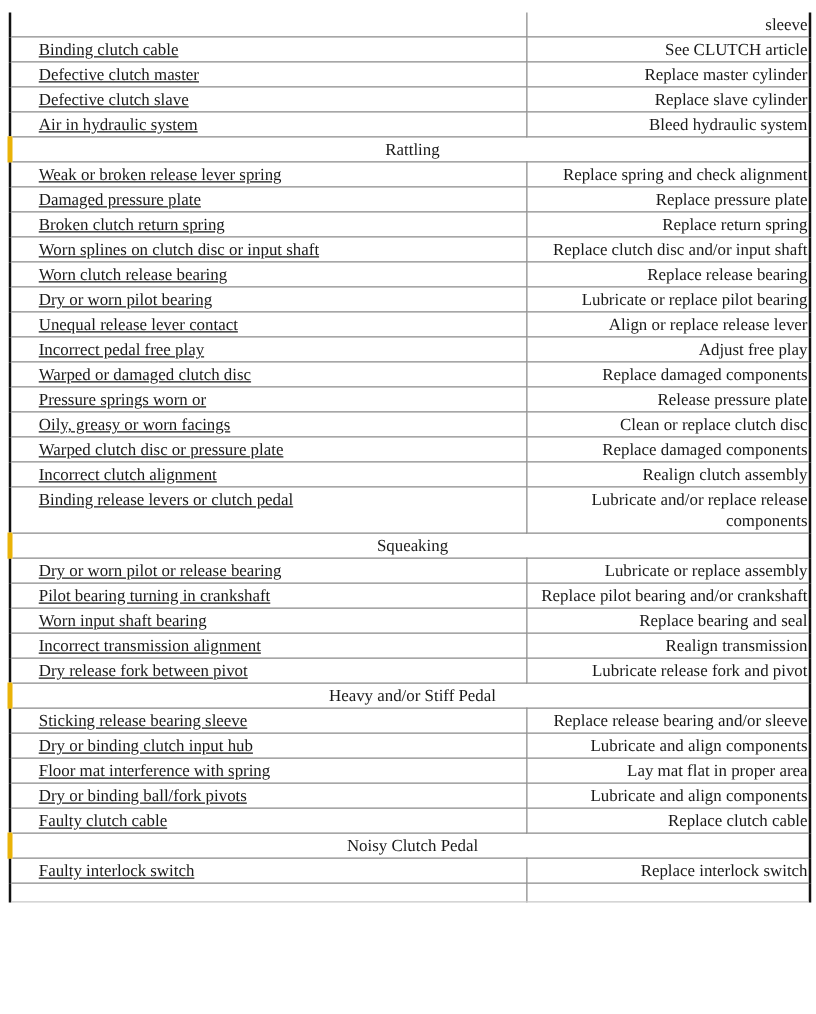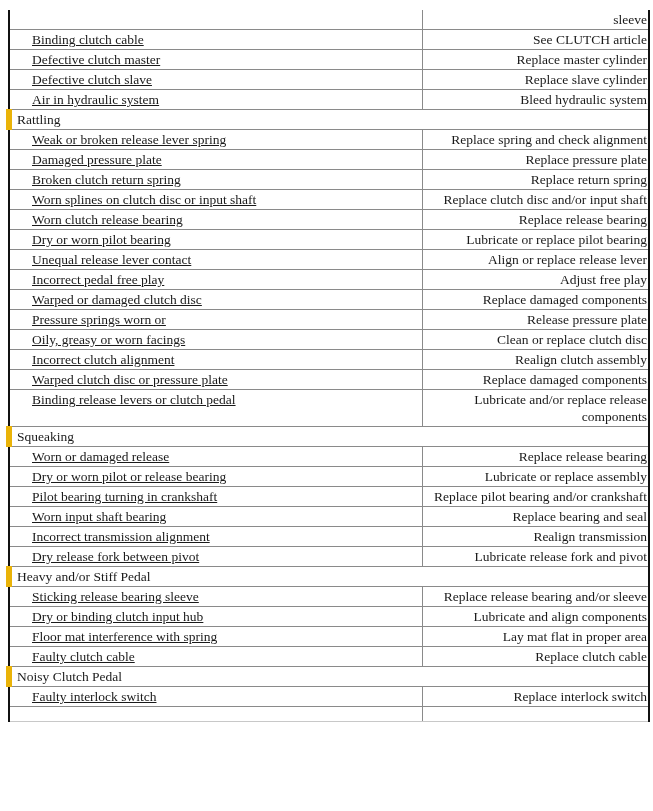--- a/index.html
+++ b/index.html
@@ -7,21 +7,21 @@
            font-family: "Liberation Serif", "DejaVu Serif", serif; color: #1a1a1a; }
     .wrap { position: absolute; left: 6px; top: 10px; width: 640px; }
     table { border-collapse: collapse; width: 640px; table-layout: fixed; }
     col.c1 { width: 413px; }
     col.c2 { width: 227px; }
     td { font-size: 13.5px; line-height: 17px; padding: 1px 2px 1px 2px;
          border-top: 1.5px solid #8a8a8a; border-bottom: 1px solid #8a8a8a;
          vertical-align: top; }
     td.cause { padding-left: 22px; border-right: 1.5px solid #8a8a8a; border-left: 2px solid #111; text-decoration: underline; }
     td.fix { text-align: right; border-right: 2px solid #111; padding-right: 1px; }
-    td.cat { padding-left: 5px; border-left: 6px solid #eab308; border-right: 2px solid #111; }
+    td.cat { padding-left: 5px; border-left: 4px solid #eab308; border-right: 2px solid #111; text-align: center; }
     tr.dark td { border-top: 1.5px solid #222; }
     tr.first td { border-top: none; height: 16px; margin-left: 48px; }
     tr.tail td { height: 12px; border-bottom: 1px solid #c8c8c8; }
   </style>
 </head>
 <body>
 
 <div class="wrap">
   <table>
     <colgroup>
@@ -90,37 +90,33 @@
         </tr>
         <tr>
           <td class="cause">Pressure springs worn or</td>
           <td class="fix">Release pressure plate</td>
         </tr>
         <tr>
           <td class="cause">Oily, greasy or worn facings</td>
           <td class="fix">Clean or replace clutch disc</td>
         </tr>
         <tr>
+          <td class="cause">Warped clutch disc or pressure plate</td>
+          <td class="fix">Replace damaged components</td>
+        </tr>
+        <tr>
           <td class="cause">Incorrect clutch alignment</td>
           <td class="fix">Realign clutch assembly</td>
-        </tr>
-        <tr>
-          <td class="cause">Warped clutch disc or pressure plate</td>
-          <td class="fix">Replace damaged components</td>
         </tr>
         <tr>
           <td class="cause">Binding release levers or clutch pedal</td>
           <td class="fix">Lubricate and/or replace release components</td>
         </tr>
         <tr>
           <td class="cat" colspan="2">Squeaking</td>
-        </tr>
-        <tr>
-          <td class="cause">Worn or damaged release</td>
-          <td class="fix">Replace release bearing</td>
         </tr>
         <tr class="dark">
           <td class="cause">Dry or worn pilot or release bearing</td>
           <td class="fix">Lubricate or replace assembly</td>
         </tr>
         <tr>
           <td class="cause">Pilot bearing turning in crankshaft</td>
           <td class="fix">Replace pilot bearing and/or crankshaft</td>
         </tr>
         <tr>
@@ -144,20 +140,24 @@
         </tr>
         <tr>
           <td class="cause">Dry or binding clutch input hub</td>
           <td class="fix">Lubricate and align components</td>
         </tr>
         <tr>
           <td class="cause">Floor mat interference with spring</td>
           <td class="fix">Lay mat flat in proper area</td>
         </tr>
         <tr>
+          <td class="cause">Dry or binding ball/fork pivots</td>
+          <td class="fix">Lubricate and align components</td>
+        </tr>
+        <tr>
           <td class="cause">Faulty clutch cable</td>
           <td class="fix">Replace clutch cable</td>
         </tr>
         <tr>
           <td class="cat" colspan="2">Noisy Clutch Pedal</td>
         </tr>
         <tr class="dark">
           <td class="cause">Faulty interlock switch</td>
           <td class="fix">Replace interlock switch</td>
         </tr>

